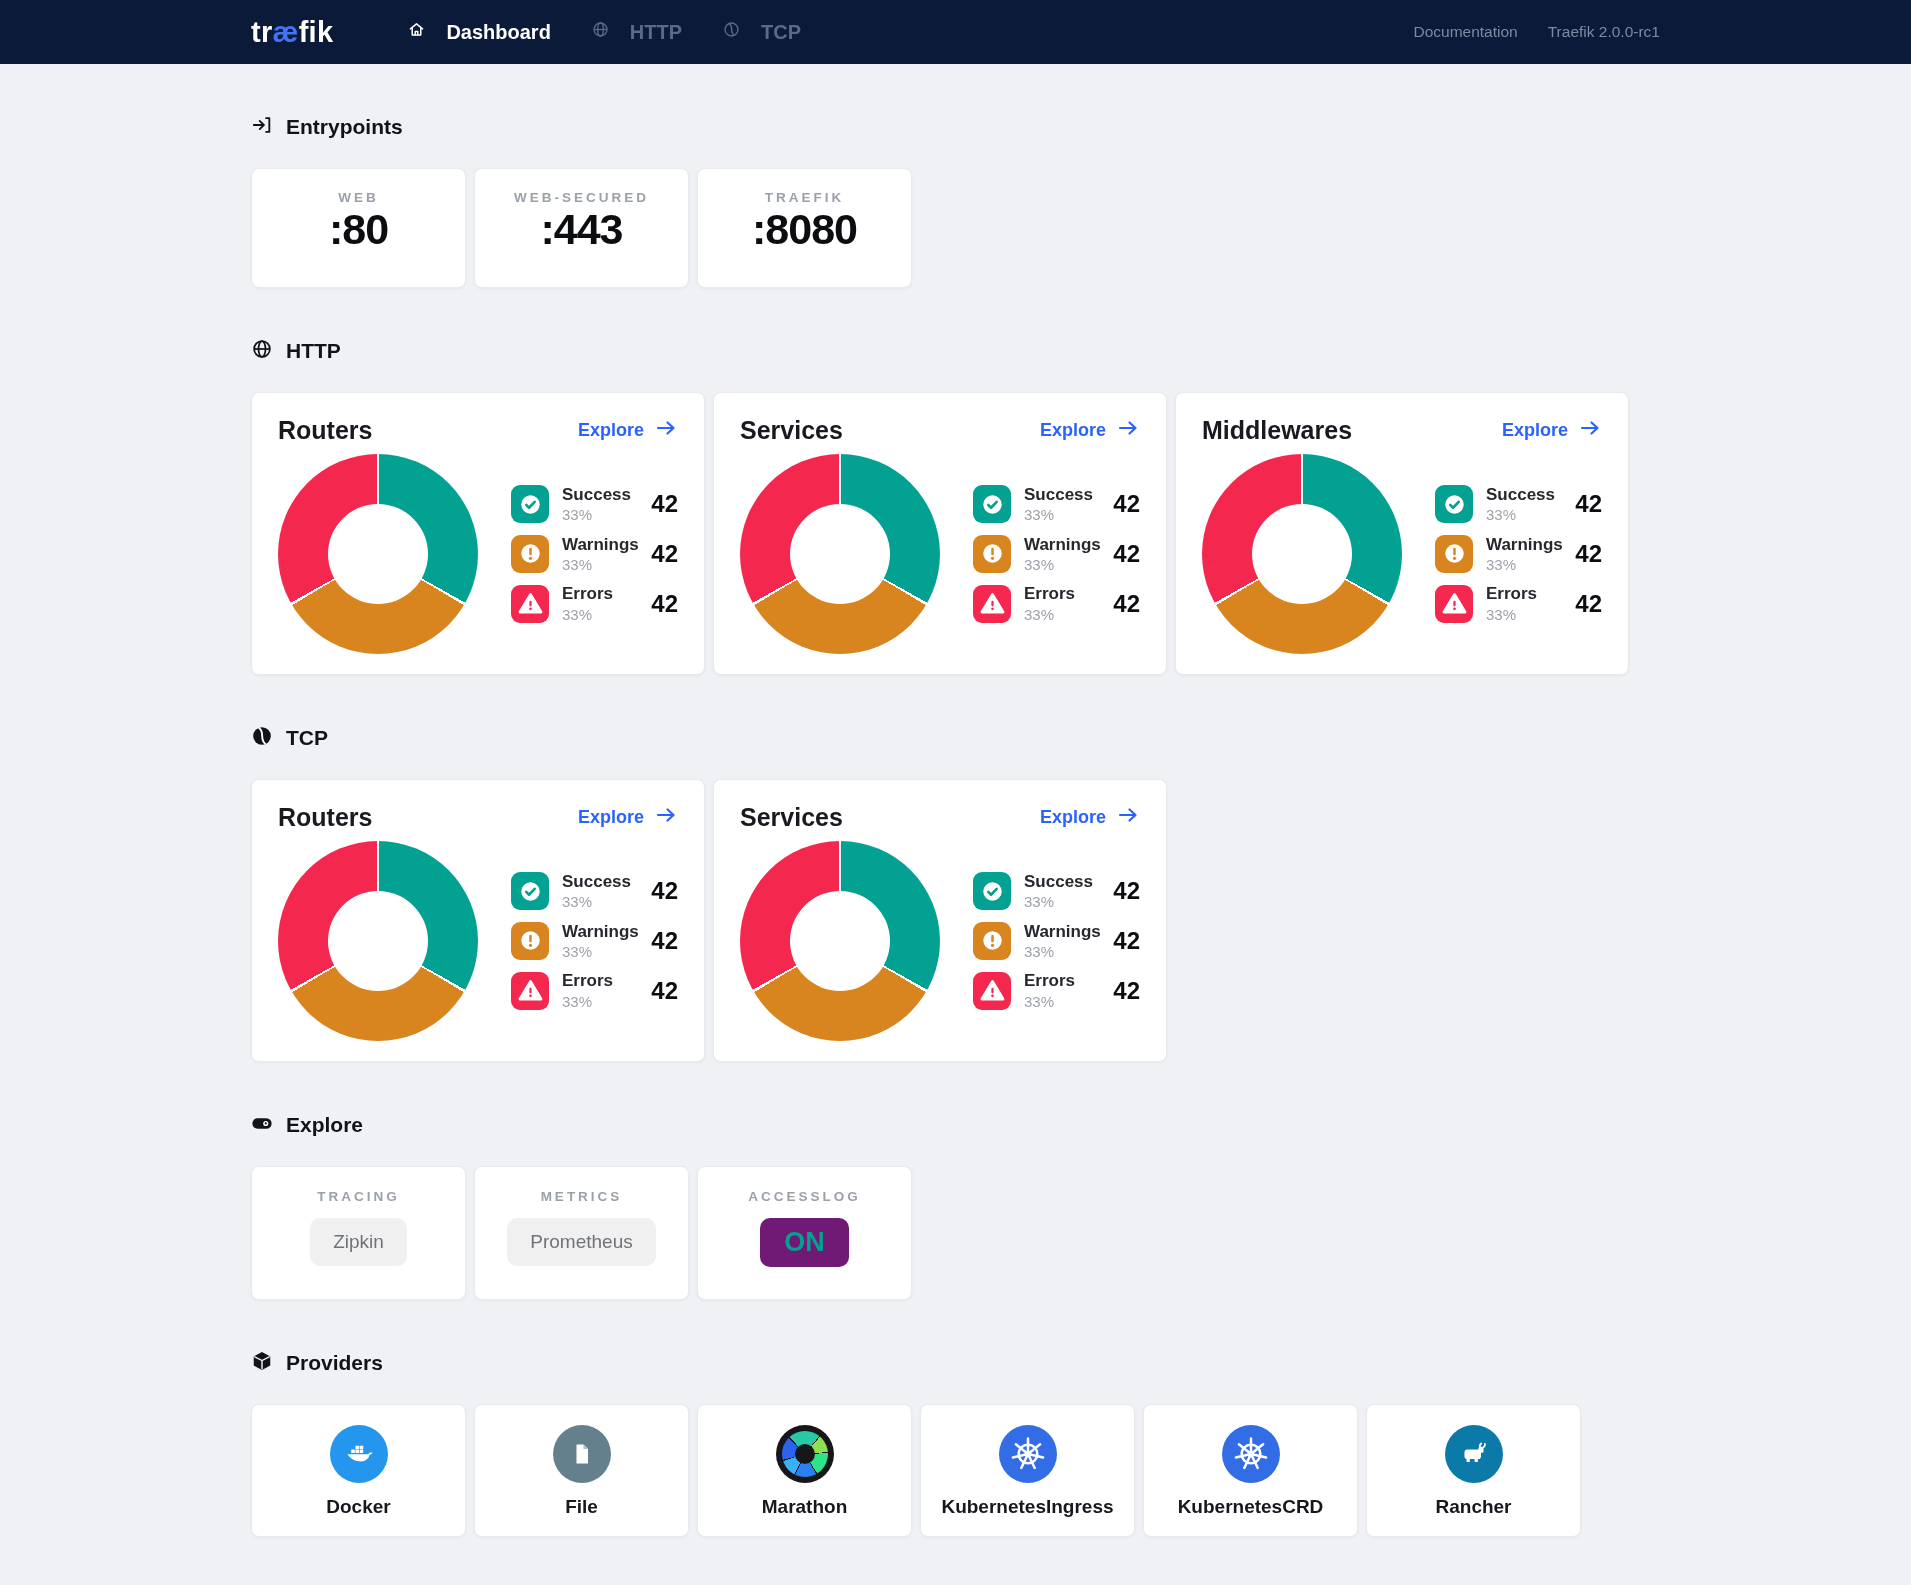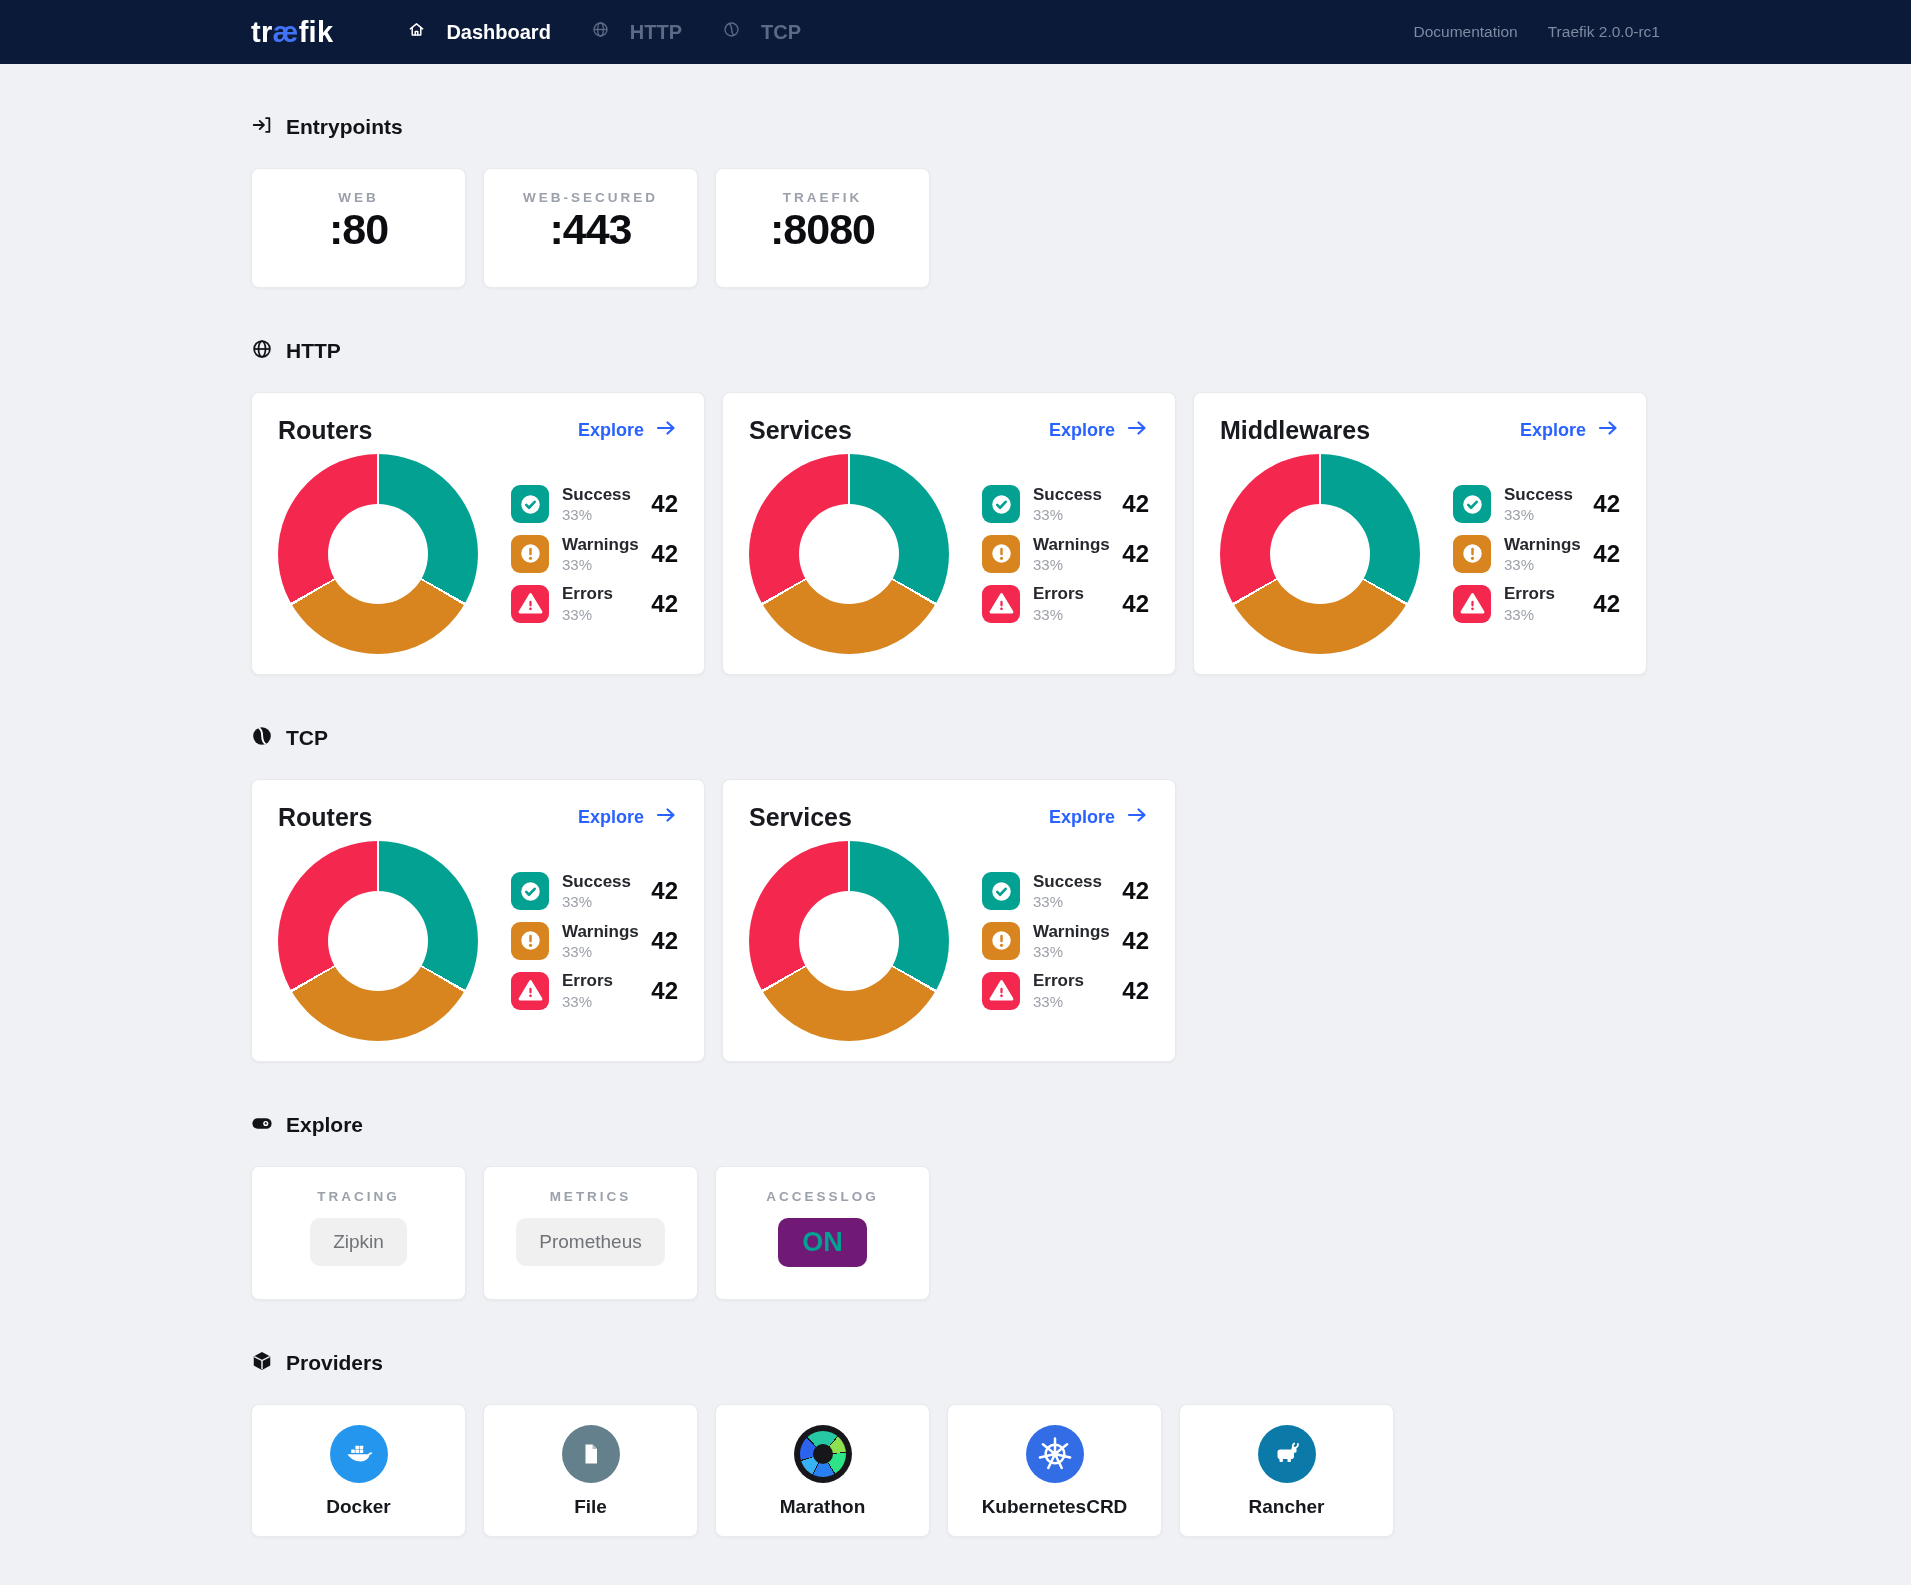--- a/index.html
+++ b/index.html
@@ -22,21 +22,21 @@
   .nav-item svg { width:19px; height:19px; }
   .nav-right { margin-left:auto; display:flex; align-items:center; gap:30px;
                color:#7e8aa3; font-size:15.5px; }
   .nav-right .doc { cursor:pointer; }
   
   .container { width:1409px; margin:0 auto; padding-bottom:40px; }
   .section-title { display:flex; align-items:center; gap:13px;
                    font-size:21px; font-weight:700; color:#111319;
                    margin:50px 0 28px 0; height:26px; }
   .section-title svg { width:22px; height:22px; flex-shrink:0; }
-  .cards-row { display:flex; gap:17px; }
+  .cards-row { display:flex; gap:8px; }
   .card { background:#fff; border:1px solid #e9eaee; border-radius:8px;
           box-shadow:0 1px 3px rgba(25,30,60,.05); }
   
   .entry-card { width:215px; height:120px; text-align:center; padding-top:21px; }
   .small-label { font-size:13.5px; letter-spacing:3px; color:#9ba1ab; font-weight:600; }
   .entry-value { font-size:43px; font-weight:800; color:#0c0d10; letter-spacing:-1px; }
   .feature-card { width:215px; height:134px; text-align:center; padding-top:22px; }
   .chip { display:inline-block; margin-top:14px; background:#f0f0f1; color:#6f7378;
           font-size:19px; font-weight:500; padding:13px 23px; border-radius:10px; }
   .chip.on { background:#701a75; color:#02a191; font-weight:800; font-size:27px; padding:9px 24px; }
@@ -554,20 +554,32 @@
     <div class="card provider-card">
       <div class="picon k8s">
         <svg viewBox="0 0 24 24">
             <g stroke="#fff" stroke-width="1.5" stroke-linecap="round" fill="none">
               <circle cx="12" cy="12" r="5.6"></circle>
               <path d="M12 12 12 2.7M12 12 19.27 6.21M12 12 21.07 14.07M12 12 16.03 20.38M12 12 7.97 20.38M12 12 2.93 14.07M12 12 4.73 6.21"></path>
             </g>
             <circle cx="12" cy="12" r="2" fill="#fff"></circle>
           </svg>
       </div>
+      <div class="pname">KubernetesIngress</div>
+    </div>
+    <div class="card provider-card">
+      <div class="picon k8s">
+        <svg viewBox="0 0 24 24">
+            <g stroke="#fff" stroke-width="1.5" stroke-linecap="round" fill="none">
+              <circle cx="12" cy="12" r="5.6"></circle>
+              <path d="M12 12 12 2.7M12 12 19.27 6.21M12 12 21.07 14.07M12 12 16.03 20.38M12 12 7.97 20.38M12 12 2.93 14.07M12 12 4.73 6.21"></path>
+            </g>
+            <circle cx="12" cy="12" r="2" fill="#fff"></circle>
+          </svg>
+      </div>
       <div class="pname">KubernetesCRD</div>
     </div>
     <div class="card provider-card">
       <div class="picon rancher">
         <svg viewBox="0 0 40 40">
             <g fill="#fff">
               <rect x="10.5" y="15.5" width="16.5" height="9.5" rx="2.8"></rect>
               <rect x="12.5" y="23.5" width="3.4" height="4.6" rx="1.2"></rect>
               <rect x="20.5" y="23.5" width="3.4" height="4.6" rx="1.2"></rect>
               <rect x="24.5" y="12.8" width="5" height="6" rx="1.6"></rect>

